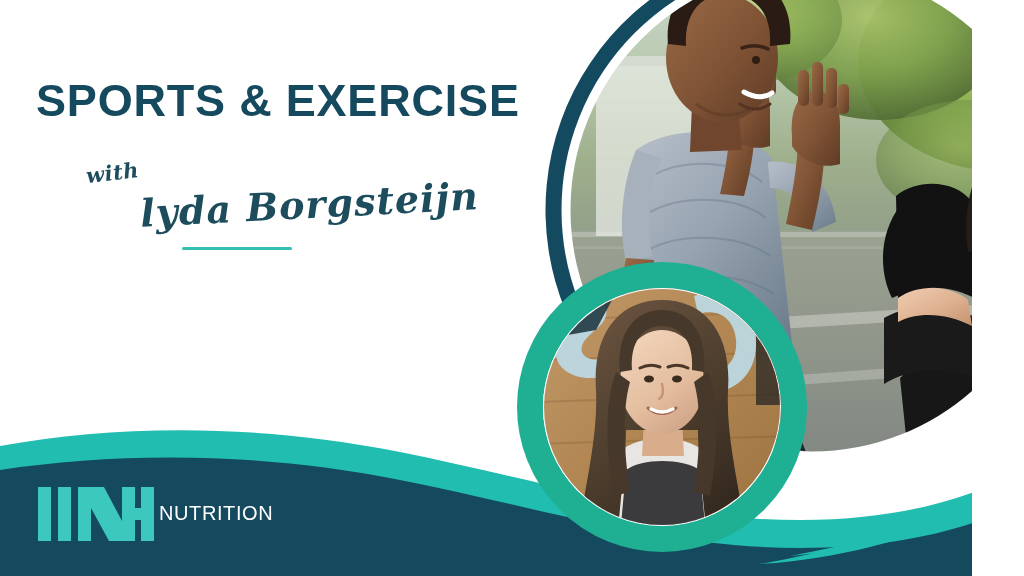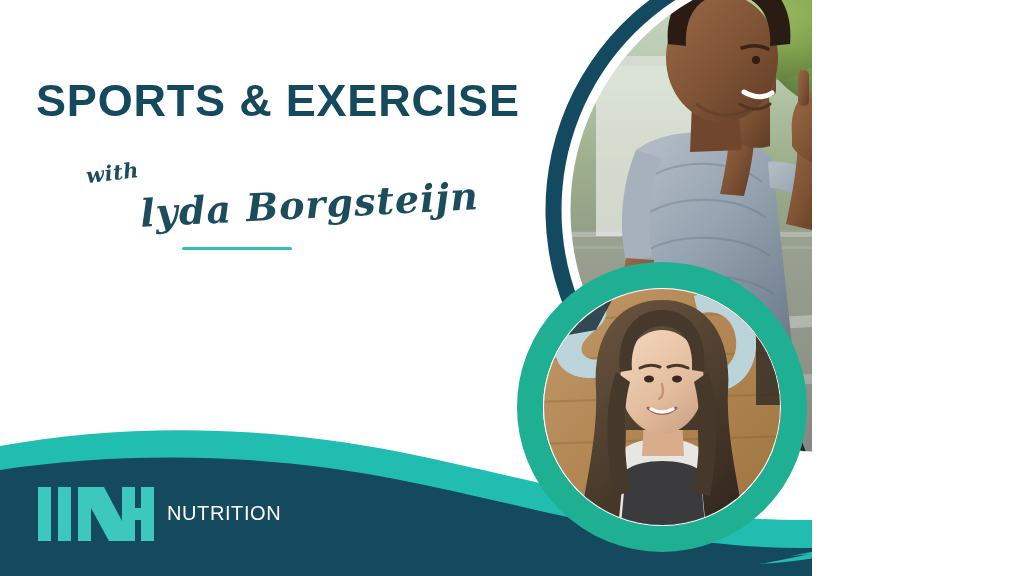--- a/index.html
+++ b/index.html
@@ -2,21 +2,21 @@
 <html><head>
 <meta charset="utf-8">
 <style>
   html, body {
     margin: 0;
     padding: 0;
     background: #ffffff;
   }
   #stage {
     position: relative;
-    width: 812px;
+    width: 972px;
     height: 576px;
     overflow: hidden;
     background: #ffffff;
     font-family: "Liberation Sans", sans-serif;
   }
 
   
   #artwork {
     position: absolute;
     left: 0; top: 0;
@@ -81,21 +81,21 @@
     border-radius: 2px;
   }
 
   
   #brand-logo {
     position: absolute;
     left: 38px;
     top: 487px;
     display: flex;
     align-items: center;
-    gap: 13px;
+    gap: 5px;
     pointer-events: none;
   }
   #logo-mark {
     display: block;
   }
   #brand-text {
     display: flex;
     flex-direction: column;
     justify-content: center;
     line-height: 1.08;

